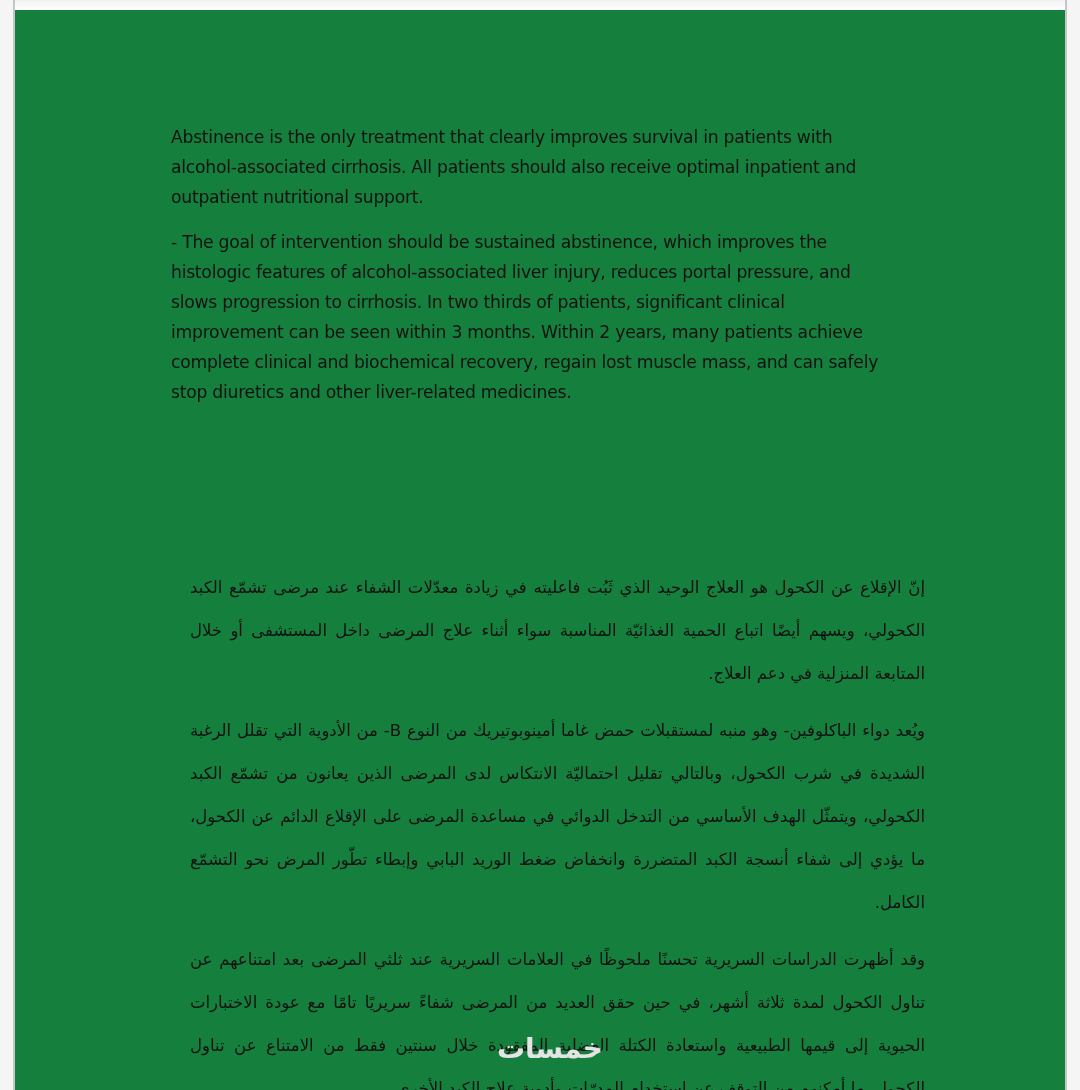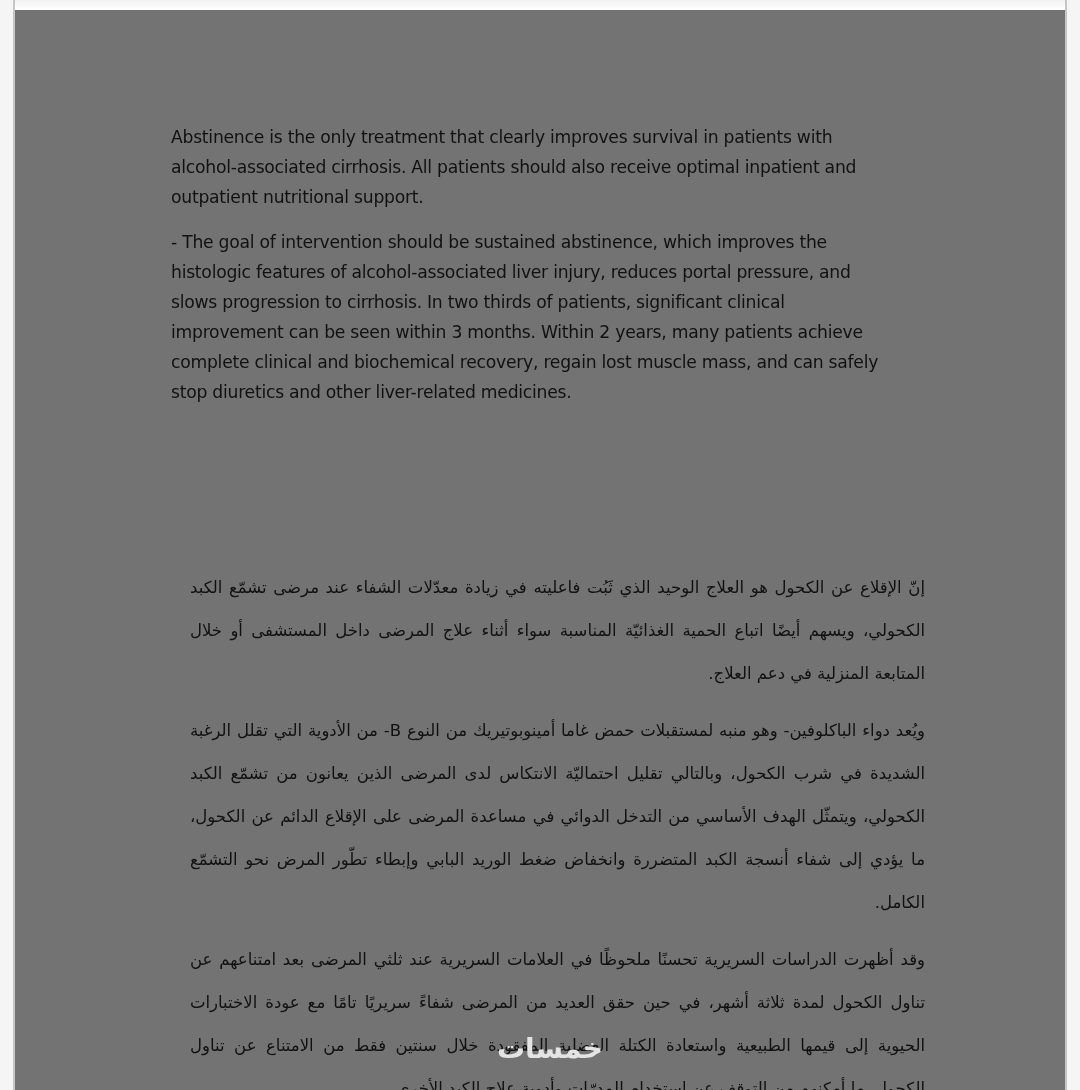--- a/index.html
+++ b/index.html
@@ -12,21 +12,21 @@
       height: 1090px;
       position: relative;
       overflow: hidden;
     }
     .page {
       position: absolute;
       left: 13px;
       top: 0;
       width: 1054px;
       height: 1090px;
-      background: #737373;
+      background: #15803d;
       border-left: 2px solid #c6c6c6;
       border-right: 2px solid #c6c6c6;
       box-sizing: border-box;
     }
     .top-shade {
       position: absolute;
       left: 0; right: 0; top: 0;
       height: 10px;
       background: linear-gradient(#f2f2f2, #ffffff);
     }

